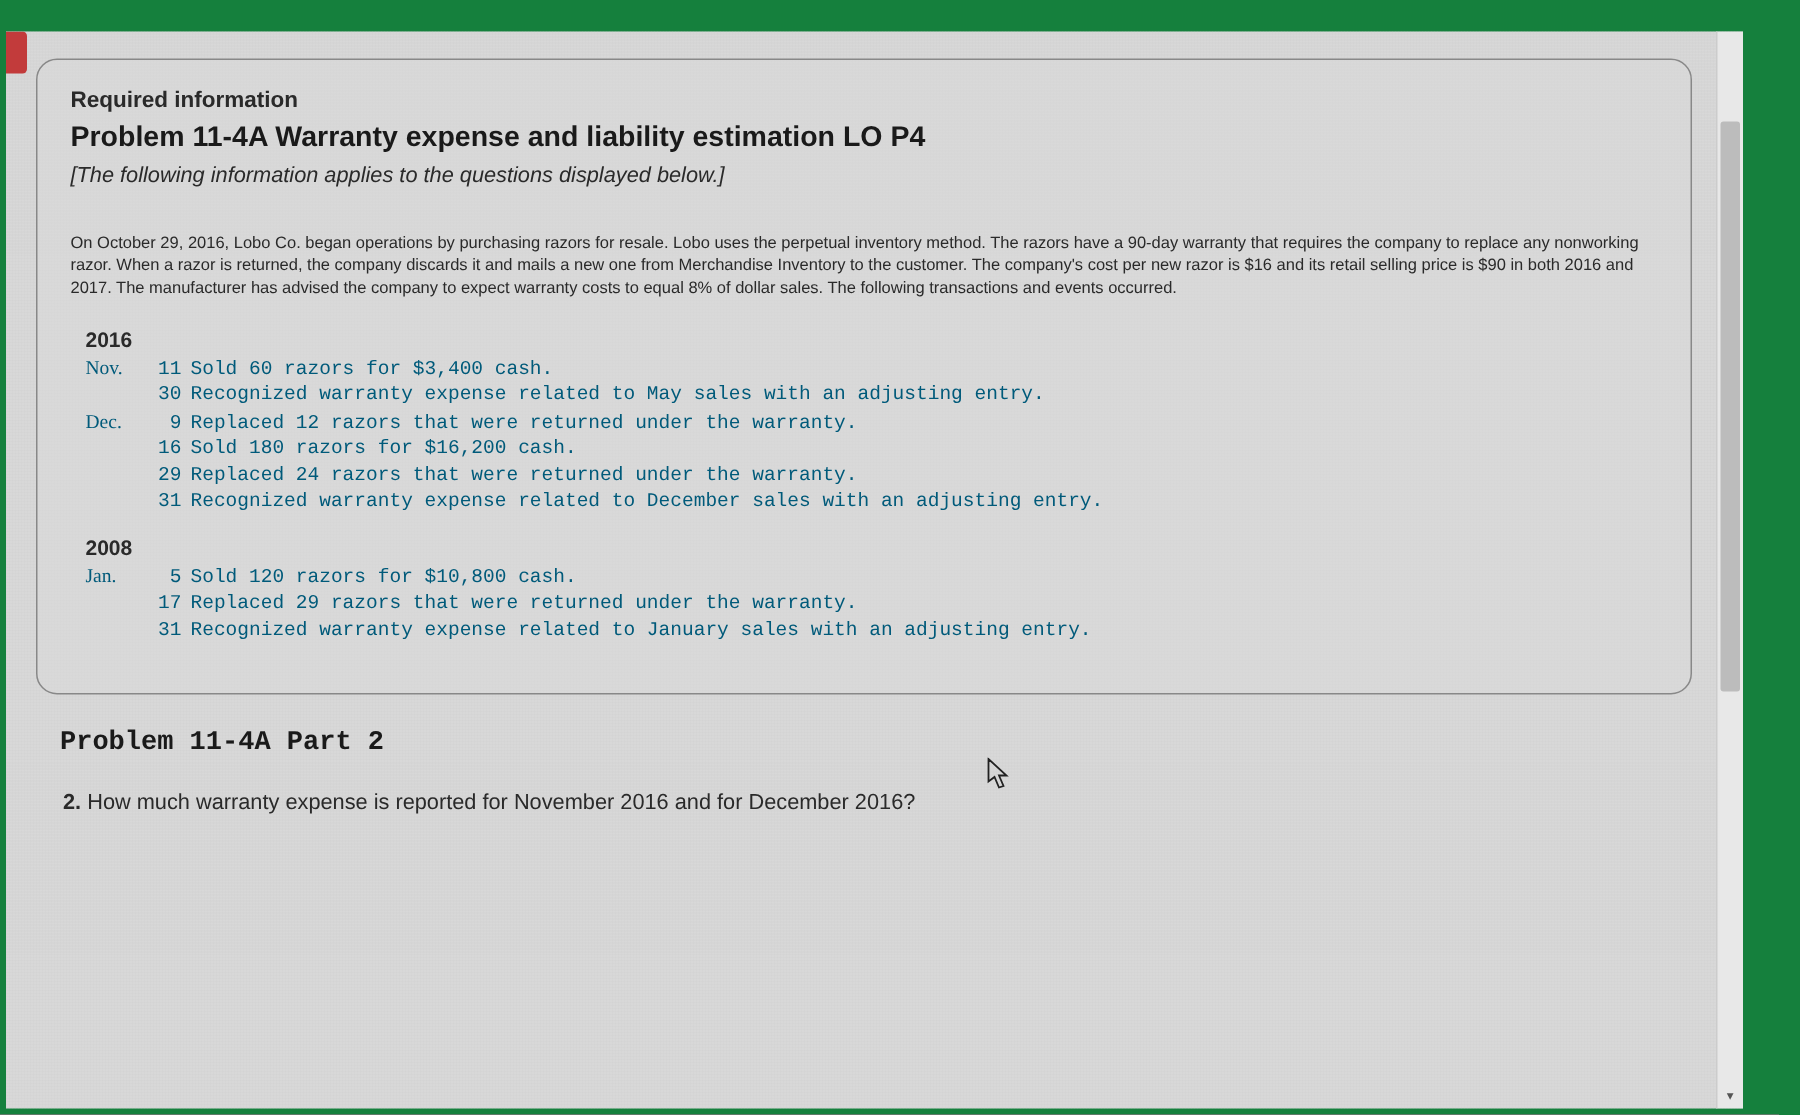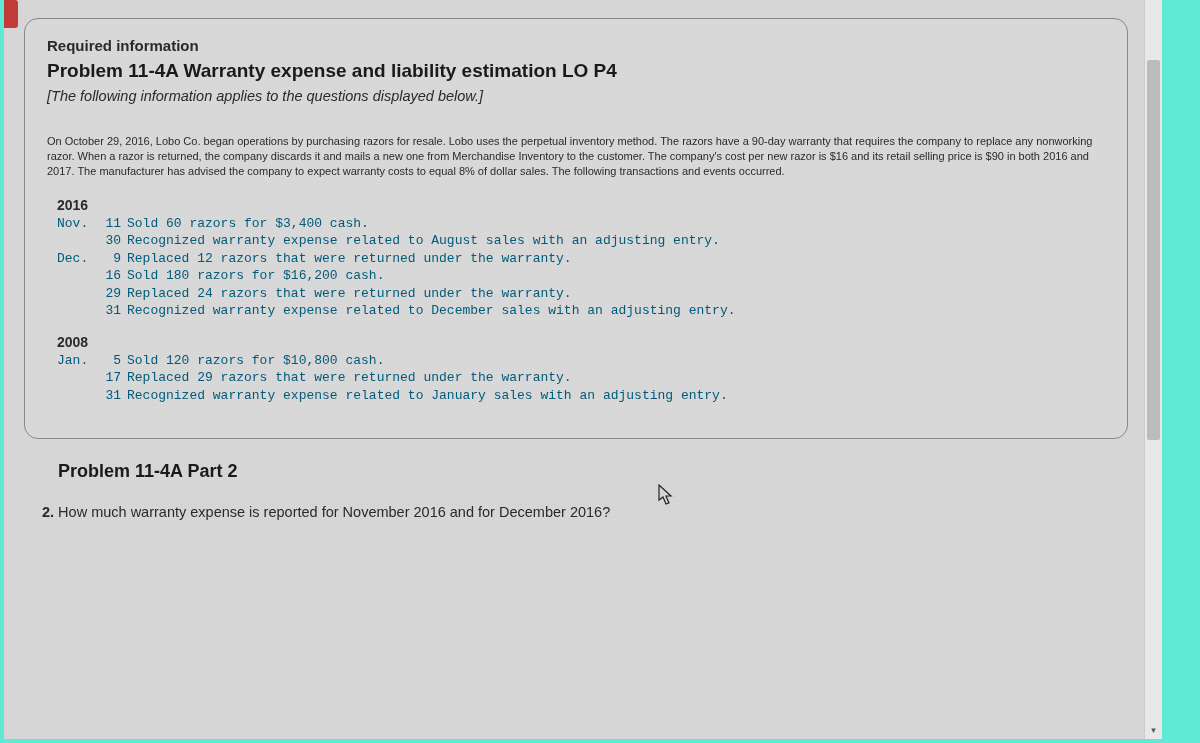--- a/index.html
+++ b/index.html
@@ -5,22 +5,22 @@
   * { box-sizing: border-box; margin: 0; padding: 0; }
   html, body { width: 1200px; height: 743px; overflow: hidden; }
   body {
     font-family: Arial, Helvetica, sans-serif;
     background: #1a1a1a;
     position: relative;
   }
   .monitor-frame {
     position: absolute;
     top: 0; left: 0; right: 0; bottom: 0;
-    background: #5eead4;
-    padding: 0 38px 4px 4px;
+    background: #15803d;
+    padding: 21px 38px 4px 4px;
   }
   .screen {
     position: relative;
     width: 100%;
     height: 100%;
     background: #d8d8d8;
     background-image:
       repeating-linear-gradient(0deg, rgba(200,200,200,0.15) 0, rgba(200,200,200,0.15) 1px, transparent 1px, transparent 2px),
       repeating-linear-gradient(90deg, rgba(200,200,200,0.15) 0, rgba(200,200,200,0.15) 1px, transparent 1px, transparent 2px);
     overflow: hidden;
@@ -118,28 +118,29 @@
   }
   .tx-block {
     font-family: "Courier New", Courier, monospace;
     font-size: 13px;
     color: #005a7a;
     margin-left: 10px;
     line-height: 1.35;
     margin-bottom: 14px;
     white-space: pre;
   }
-  .tx-block .mo { display:inline-block; width:42px; }
+  .tx-block .mo { display:inline-block; width:42px;font-family:Liberation Serif, serif; }
   .tx-block .dy { display:inline-block; width:22px; text-align:right; margin-right:6px;}
 
   .part-title {
     font-weight: bold;
     font-size: 18px;
     color: #1a1a1a;
-    margin: 4px 12px 22px 46px;
+    margin: 4px 12px 22px 28px;
+    font-family: Liberation Mono, monospace;
   }
   .question {
     font-size: 14.5px;
     color: #2a2a2a;
     margin: 0 12px 30px 30px;
   }
   .question .qnum { font-weight: bold; }
 
   .answer-table {
     margin-left: 30px;
@@ -181,21 +182,21 @@
 
       <div class="panel">
         <div class="req-info">Required information</div>
         <div class="prob-title">Problem 11-4A Warranty expense and liability estimation LO P4</div>
         <div class="italic-note">[The following information applies to the questions displayed below.]</div>
 
         <div class="body-para">On October 29, 2016, Lobo Co. began operations by purchasing razors for resale. Lobo uses the perpetual inventory method. The razors have a 90-day warranty that requires the company to replace any nonworking razor. When a razor is returned, the company discards it and mails a new one from Merchandise Inventory to the customer. The company's cost per new razor is $16 and its retail selling price is $90 in both 2016 and 2017. The manufacturer has advised the company to expect warranty costs to equal 8% of dollar sales. The following transactions and events occurred.</div>
 
         <div class="year-head">2016</div>
         <div class="tx-block"><span class="mo">Nov.</span><span class="dy">11</span><span>Sold 60 razors for $3,400 cash.</span>
-<span class="mo"></span><span class="dy">30</span><span>Recognized warranty expense related to August sales with an adjusting entry.</span>
+<span class="mo"></span><span class="dy">30</span><span>Recognized warranty expense related to May sales with an adjusting entry.</span>
 <span class="mo">Dec.</span><span class="dy">9</span><span>Replaced 12 razors that were returned under the warranty.</span>
 <span class="mo"></span><span class="dy">16</span><span>Sold 180 razors for $16,200 cash.</span>
 <span class="mo"></span><span class="dy">29</span><span>Replaced 24 razors that were returned under the warranty.</span>
 <span class="mo"></span><span class="dy">31</span><span>Recognized warranty expense related to December sales with an adjusting entry.</span></div>
 
         <div class="year-head">2008</div>
         <div class="tx-block"><span class="mo">Jan.</span><span class="dy">5</span><span>Sold 120 razors for $10,800 cash.</span>
 <span class="mo"></span><span class="dy">17</span><span>Replaced 29 razors that were returned under the warranty.</span>
 <span class="mo"></span><span class="dy">31</span><span>Recognized warranty expense related to January sales with an adjusting entry.</span></div>
       </div>

